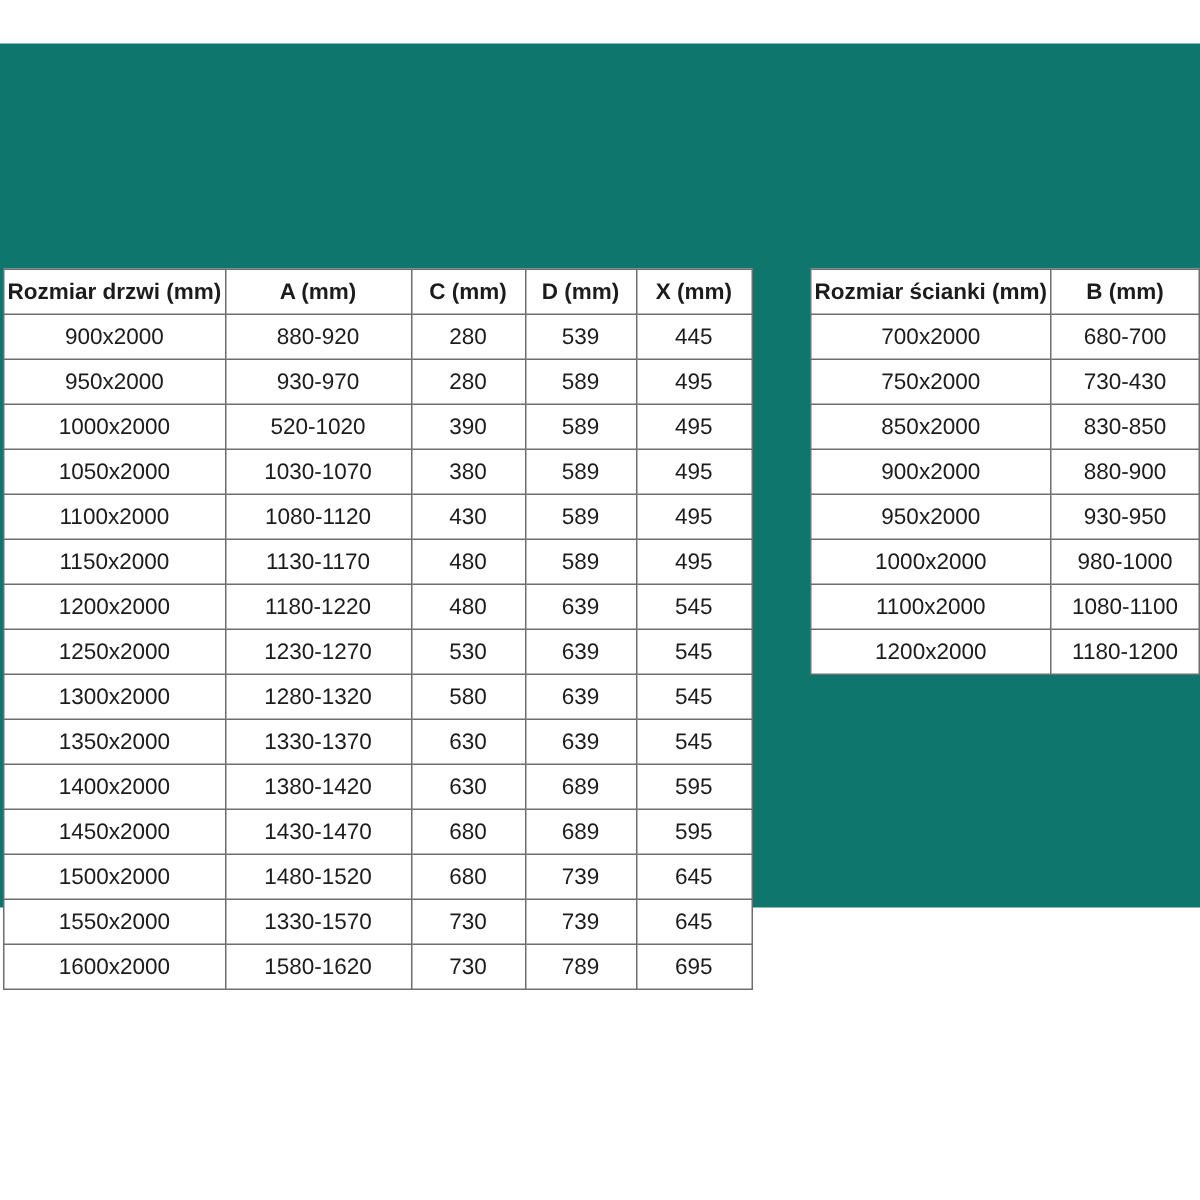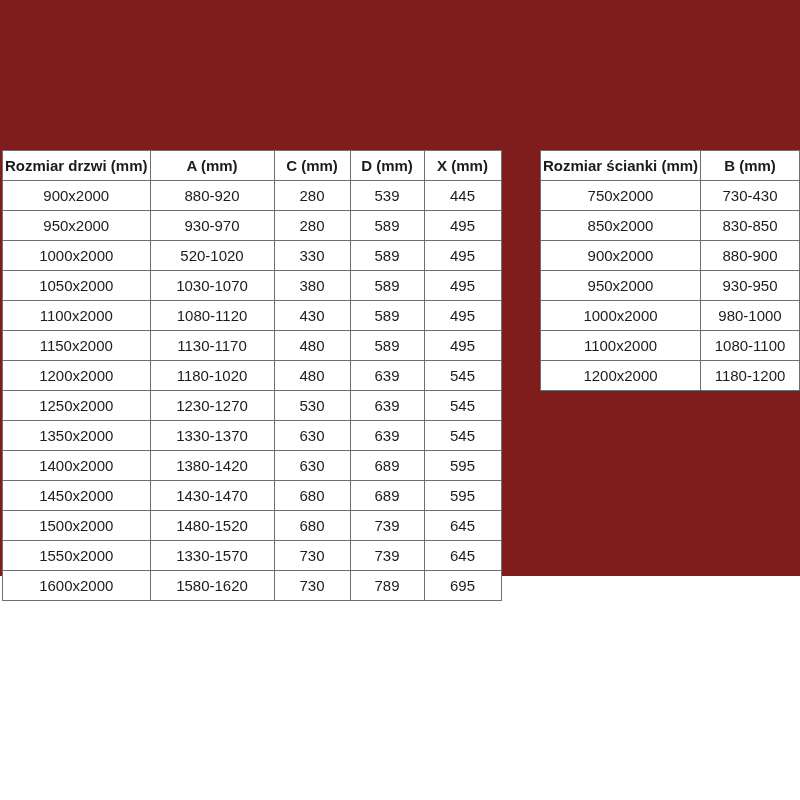--- a/index.html
+++ b/index.html
@@ -2,21 +2,21 @@
 <html><head>
 <meta charset="utf-8">
 <style>
   * { margin: 0; padding: 0; box-sizing: border-box; }
   html, body {
     width: 800px; height: 800px;
     background: #ffffff;
     font-family: "Liberation Sans", sans-serif;
     overflow: hidden;
   }
-  .sheet { position: relative; width: 800px; height: 576px; background: #7f1d1d; }
+  .sheet { position: relative; width: 800px; height: 576px; background: #0f766e; margin-top: 29px; }
 
   table {
     border-collapse: collapse;
     table-layout: fixed;
     background: #ffffff;
   }
   th, td {
     border: 1px solid #6e6e6e;
     height: 30px;
     text-align: center;
@@ -76,21 +76,21 @@
           <tr>
             <td>950x2000</td>
             <td>930-970</td>
             <td>280</td>
             <td>589</td>
             <td>495</td>
           </tr>
           <tr>
             <td>1000x2000</td>
             <td>520-1020</td>
-            <td>330</td>
+            <td>390</td>
             <td>589</td>
             <td>495</td>
           </tr>
           <tr>
             <td>1050x2000</td>
             <td>1030-1070</td>
             <td>380</td>
             <td>589</td>
             <td>495</td>
           </tr>
@@ -103,29 +103,36 @@
           </tr>
           <tr>
             <td>1150x2000</td>
             <td>1130-1170</td>
             <td>480</td>
             <td>589</td>
             <td>495</td>
           </tr>
           <tr>
             <td>1200x2000</td>
-            <td>1180-1020</td>
+            <td>1180-1220</td>
             <td>480</td>
             <td>639</td>
             <td>545</td>
           </tr>
           <tr>
             <td>1250x2000</td>
             <td>1230-1270</td>
             <td>530</td>
+            <td>639</td>
+            <td>545</td>
+          </tr>
+          <tr>
+            <td>1300x2000</td>
+            <td>1280-1320</td>
+            <td>580</td>
             <td>639</td>
             <td>545</td>
           </tr>
           <tr>
             <td>1350x2000</td>
             <td>1330-1370</td>
             <td>630</td>
             <td>639</td>
             <td>545</td>
           </tr>
@@ -175,20 +182,24 @@
           <col class="c1">
       </colgroup>
       <thead>
         <tr>
           <th>Rozmiar ścianki (mm)</th>
           <th>B (mm)</th>
         </tr>
       </thead>
       <tbody>
           <tr>
+            <td>700x2000</td>
+            <td>680-700</td>
+          </tr>
+          <tr>
             <td>750x2000</td>
             <td>730-430</td>
           </tr>
           <tr>
             <td>850x2000</td>
             <td>830-850</td>
           </tr>
           <tr>
             <td>900x2000</td>
             <td>880-900</td>

